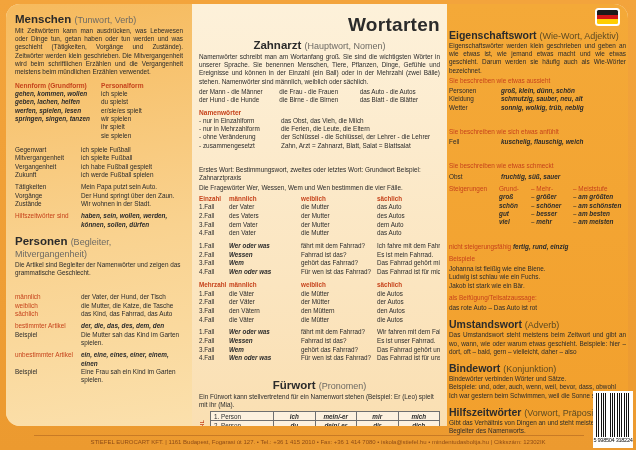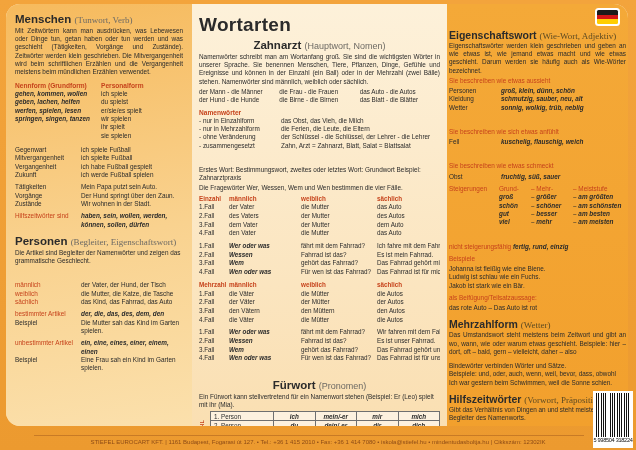--- a/index.html
+++ b/index.html
@@ -9,23 +9,23 @@
     background:linear-gradient(180deg,#f3a43c,#ec9a2f);
   }
   .card{position:absolute;left:6px;top:4px;width:622px;height:422px;border-radius:14px;
     background:linear-gradient(180deg,#fdf1da,#fadfb2);}
   .panel-left{position:absolute;left:0;top:0;bottom:0;width:186px;border-radius:14px 0 0 14px;
     background:linear-gradient(170deg,#f6ba5d,#f9d28f 55%,#fbe0ac);padding:6px 9px;box-sizing:border-box;}
   .panel-right{position:absolute;right:0;top:0;bottom:0;width:181px;border-radius:0 14px 14px 0;
     background:linear-gradient(180deg,#f4a938,#f2a02d);padding:5px 2px;box-sizing:border-box;}
   .panel-mid{position:absolute;left:186px;right:181px;top:0;bottom:0;padding:2px 7px;box-sizing:border-box;overflow:hidden;}
 
-  .page-title{text-align:left;font-size:19px;font-weight:bold;letter-spacing:.3px;margin:8px 0 3px;}
+  .page-title{text-align:right;font-size:19px;font-weight:bold;letter-spacing:.3px;margin:8px 0 3px;}
   .h1{font-size:11.5px;font-weight:bold;margin:3px 0 2px;}
-  .h1 .sub{font-weight:normal;font-size:9px;color:#6d6a64;font-family:Liberation Serif, serif;}
+  .h1 .sub{font-weight:normal;font-size:9px;color:#6d6a64;}
   .panel-right .h1{font-size:10.5px;margin:4px 0 1px;}
   .panel-right .h1 .sub{color:#5d4a22;}
   .mid-h{text-align:center;font-size:11.5px;font-weight:bold;margin:1px 0 2px;}
   .mid-h .sub{font-weight:normal;font-size:9px;color:#6d6a64;}
 
   .t6{font-size:6.4px;line-height:1.28;margin:0 0 2px;}
   .t6j{text-align:justify;}
   .red{color:#c6431c;}
   .b{font-weight:bold}.bi{font-weight:bold;font-style:italic}
   .h2{font-size:6.6px;font-weight:bold;margin:4px 0 1px;}
@@ -147,21 +147,21 @@
             <span class="v">Wir wohnen in der Stadt.</span>
           </div>
         </div>
       <div class="kv mt4">
         <span class="k red">Hilfszeitwörter sind</span>
         <span class="v bi">haben, sein, wollen, werden, können, sollen, dürfen</span>
       </div>
     </div>
 
     <div class="mt6">
-      <div class="h1"><span>Personen</span> <span class="sub">(Begleiter, Eigenschaftswort)</span></div>
+      <div class="h1"><span>Personen</span> <span class="sub">(Begleiter, Mitvergangenheit)</span></div>
       <p class="t6">Die Artikel sind Begleiter der Namenwörter und zeigen das grammatische Geschlecht.</p>
       <div class="mt2">
 
       <div class="kv">
             <span class="k red">männlich</span>
             <span class="v">der Vater, der Hund, der Tisch</span>
           </div>
           <div class="kv">
             <span class="k red">weiblich</span>
             <span class="v">die Mutter, die Katze, die Tasche</span>
@@ -483,25 +483,26 @@
       <div>
           <div class="line">Johanna ist fleißig wie eine Biene.</div>
           <div class="line">Ludwig ist schlau wie ein Fuchs.</div>
           <div class="line">Jakob ist stark wie ein Bär.</div>
         </div>
       <div class="t6 red mt4">als Beifügung/Teilsatzaussage:</div>
       <div class="line">das rote Auto – Das Auto ist rot</div>
     </div>
 
     <div class="mt6">
-      <div class="h1"><span>Mehrzahlform</span> <span class="sub">(Wetter)</span></div>
+      <div class="h1"><span>Umstandswort</span> <span class="sub">(Adverb)</span></div>
       <p class="t6 t6j">Das Umstandswort steht meistens beim Zeitwort und gibt an wo, wann, wie oder warum etwas geschieht. Beispiele: hier – dort, oft – bald, gern – vielleicht, daher – also</p>
     </div>
 
     <div class="mt6">
+      <div class="h1"><span>Bindewort</span> <span class="sub">(Konjunktion)</span></div>
       <div>
           <div class="line">Bindewörter verbinden Wörter und Sätze.</div>
           <div class="line">Beispiele: und, oder, auch, wenn, weil, bevor, dass, obwohl</div>
           <div class="line">Ich war gestern beim Schwimmen, weil die Sonne schien.</div>
         </div>
     </div>
 
     <div class="mt6">
       <div class="h1"><span>Hilfszeitwörter</span> <span class="sub">(Vorwort, Präposition)</span></div>
       <div>

